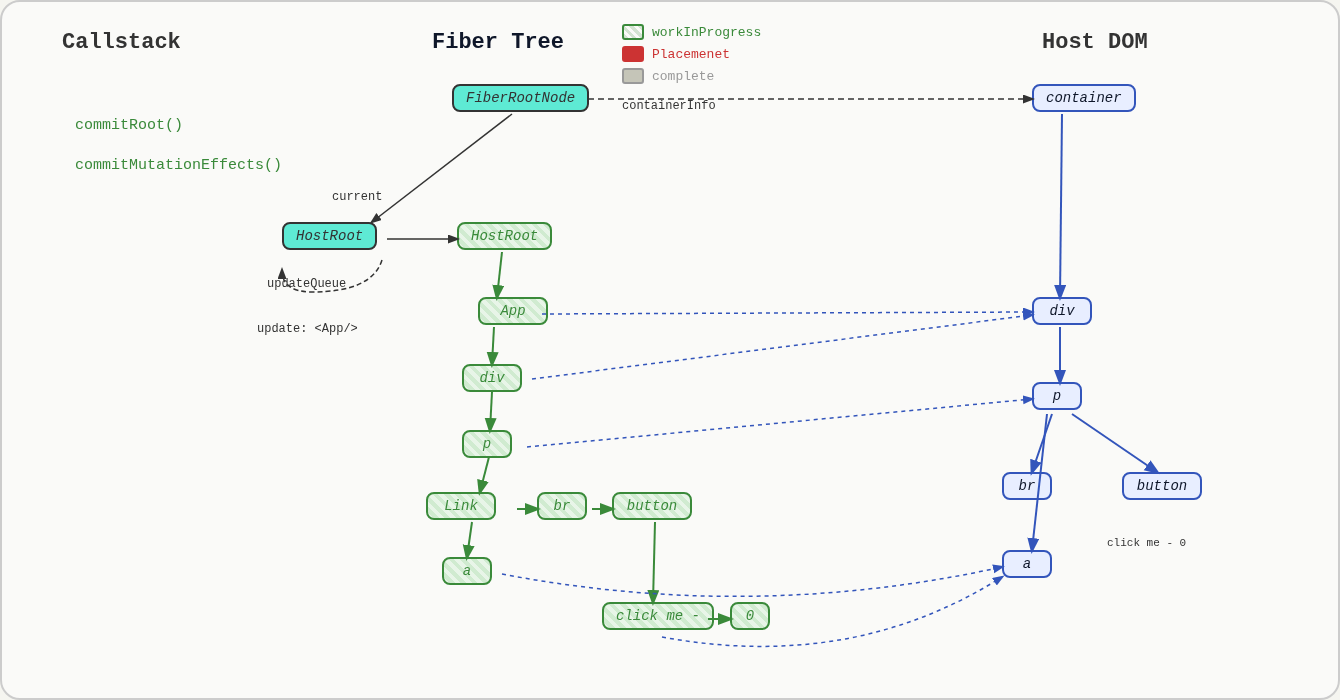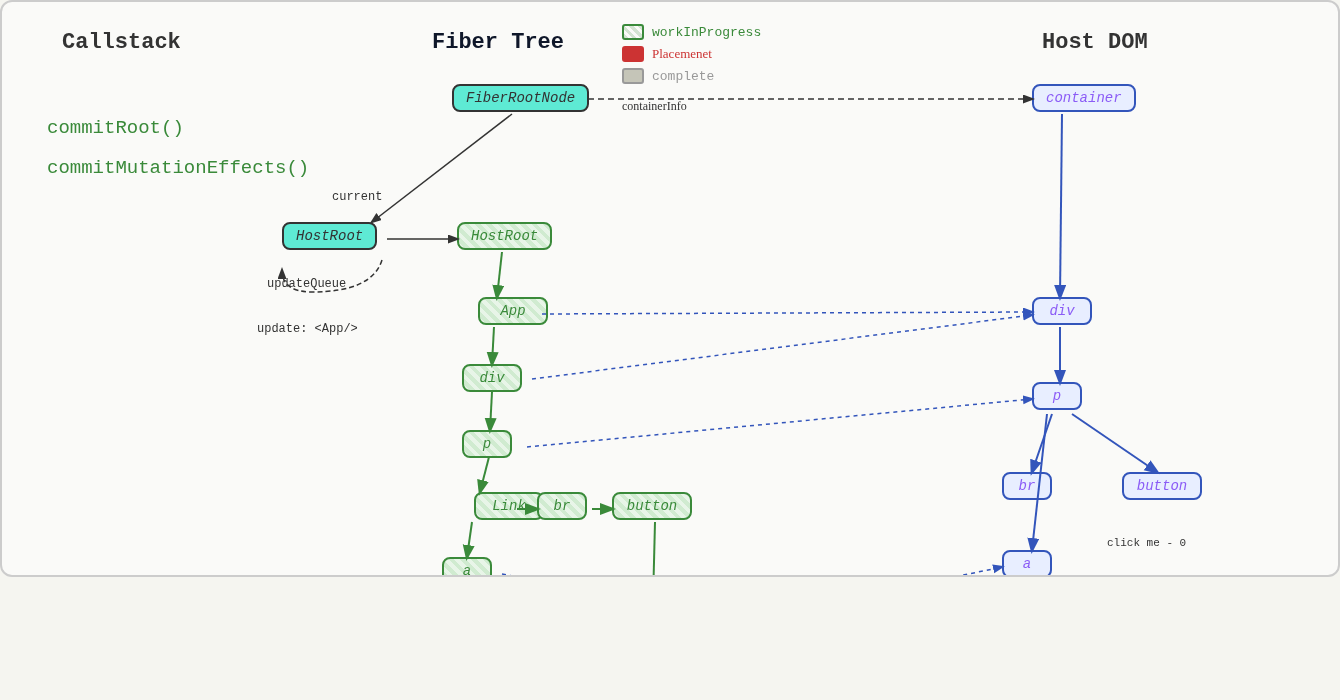--- a/index.html
+++ b/index.html
@@ -5,24 +5,24 @@
     * { box-sizing: border-box; margin: 0; padding: 0; }
     body {
       background: #f5f5f0;
       font-family: 'Courier New', Courier, monospace;
       width: 1340px;
       height: 700px;
       overflow: hidden;
     }
     .main-container {
       width: 1340px;
-      height: 577px;
+      height: 700px;
       background: #fafaf8;
       border: 2px solid #ccc;
-      border-radius: 12px;
+      border-radius: 20px;
       position: relative;
       overflow: hidden;
     }
 
     
     .section-header {
       font-size: 22px;
       font-weight: bold;
       font-family: 'Courier New', Courier, monospace;
     }
@@ -78,40 +78,40 @@
     }
     .legend-placement {
       background: #cc3333;
       border: 2px solid #cc3333;
     }
     .legend-complete {
       background: #c5c5b8;
       border: 2px solid #999;
     }
     .legend-wip-text { color: #3a8a3a; }
-    .legend-placement-text { color: #cc3333; font-family: Liberation Serif, serif; }
+    .legend-placement-text { color: #cc3333; }
     .legend-complete-text { color: #999; }
 
     
     .node {
       position: absolute;
       border-radius: 8px;
       display: flex;
       align-items: center;
       justify-content: center;
       font-family: 'Courier New', Courier, monospace;
       font-size: 14px;
       font-style: italic;
       padding: 4px 12px;
       min-width: 60px;
       text-align: center;
     }
     .node-blue {
       border: 2px solid #3355bb;
-      color: #8b5cf6;
+      color: #0f172a;
       background: #e8eeff;
     }
     .node-white {
       border: 2px solid #333;
       color: #333;
       background: #5eead4;
     }
     .node-wip {
       border: 2px solid #3a8a3a;
       color: #3a8a3a;
@@ -121,22 +121,23 @@
         #e8f5e8 4px,
         #d0ebd0 4px,
         #d0ebd0 8px
       );
     }
 
     
     .callstack-item {
       position: absolute;
       font-family: 'Courier New', Courier, monospace;
-      font-size: 19px;
+      font-size: 15px;
       color: #3a8a3a;
+      margin-left: 28px;
     }
     .scheduler-label {
       position: absolute;
       font-size: 26px;
       font-weight: bold;
       color: #333;
       font-family: 'Courier New', Courier, monospace;
     }
 
     
@@ -184,35 +185,35 @@
   <div class="callstack-item" style="top:115px;left:45px;">commitRoot()</div>
   <div class="callstack-item" style="top:155px;left:45px;">commitMutationEffects()</div>
 
 
   <div class="arrow-label" style="top:188px;left:330px;">current</div>
 
   <div class="arrow-label" style="top:275px;left:265px;">updateQueue</div>
 
   <div class="arrow-label" style="top:320px;left:255px;">update: &lt;App/&gt;</div>
 
-  <div class="arrow-label" style="top:97px;left:620px;font-family:Liberation Serif, serif;">containerInfo</div>
+  <div class="arrow-label" style="top:97px;left:620px;">containerInfo</div>
 
   <div class="node node-white" style="top:82px;left:450px;min-width:130px;">FiberRootNode</div>
 
   <div class="node node-white" style="top:220px;left:280px;min-width:90px;">HostRoot</div>
 
   <div class="node node-wip" style="top:220px;left:455px;min-width:90px;">HostRoot</div>
 
   <div class="node node-wip" style="top:295px;left:476px;min-width:70px;">App</div>
 
   <div class="node node-wip" style="top:362px;left:460px;min-width:60px;">div</div>
 
   <div class="node node-wip" style="top:428px;left:460px;min-width:50px;">p</div>
 
-  <div class="node node-wip" style="top:490px;left:424px;min-width:70px;margin-left:48px;">Link</div>
+  <div class="node node-wip" style="top:490px;left:424px;min-width:70px;">Link</div>
 
   <div class="node node-wip" style="top:490px;left:535px;min-width:50px;">br</div>
 
   <div class="node node-wip" style="top:490px;left:610px;min-width:80px;">button</div>
 
   <div class="node node-wip" style="top:555px;left:440px;min-width:50px;">a</div>
 
   <div class="node node-wip" style="top:600px;left:600px;min-width:100px;">click me -</div>
 
   <div class="node node-wip" style="top:600px;left:728px;min-width:40px;">0</div>

